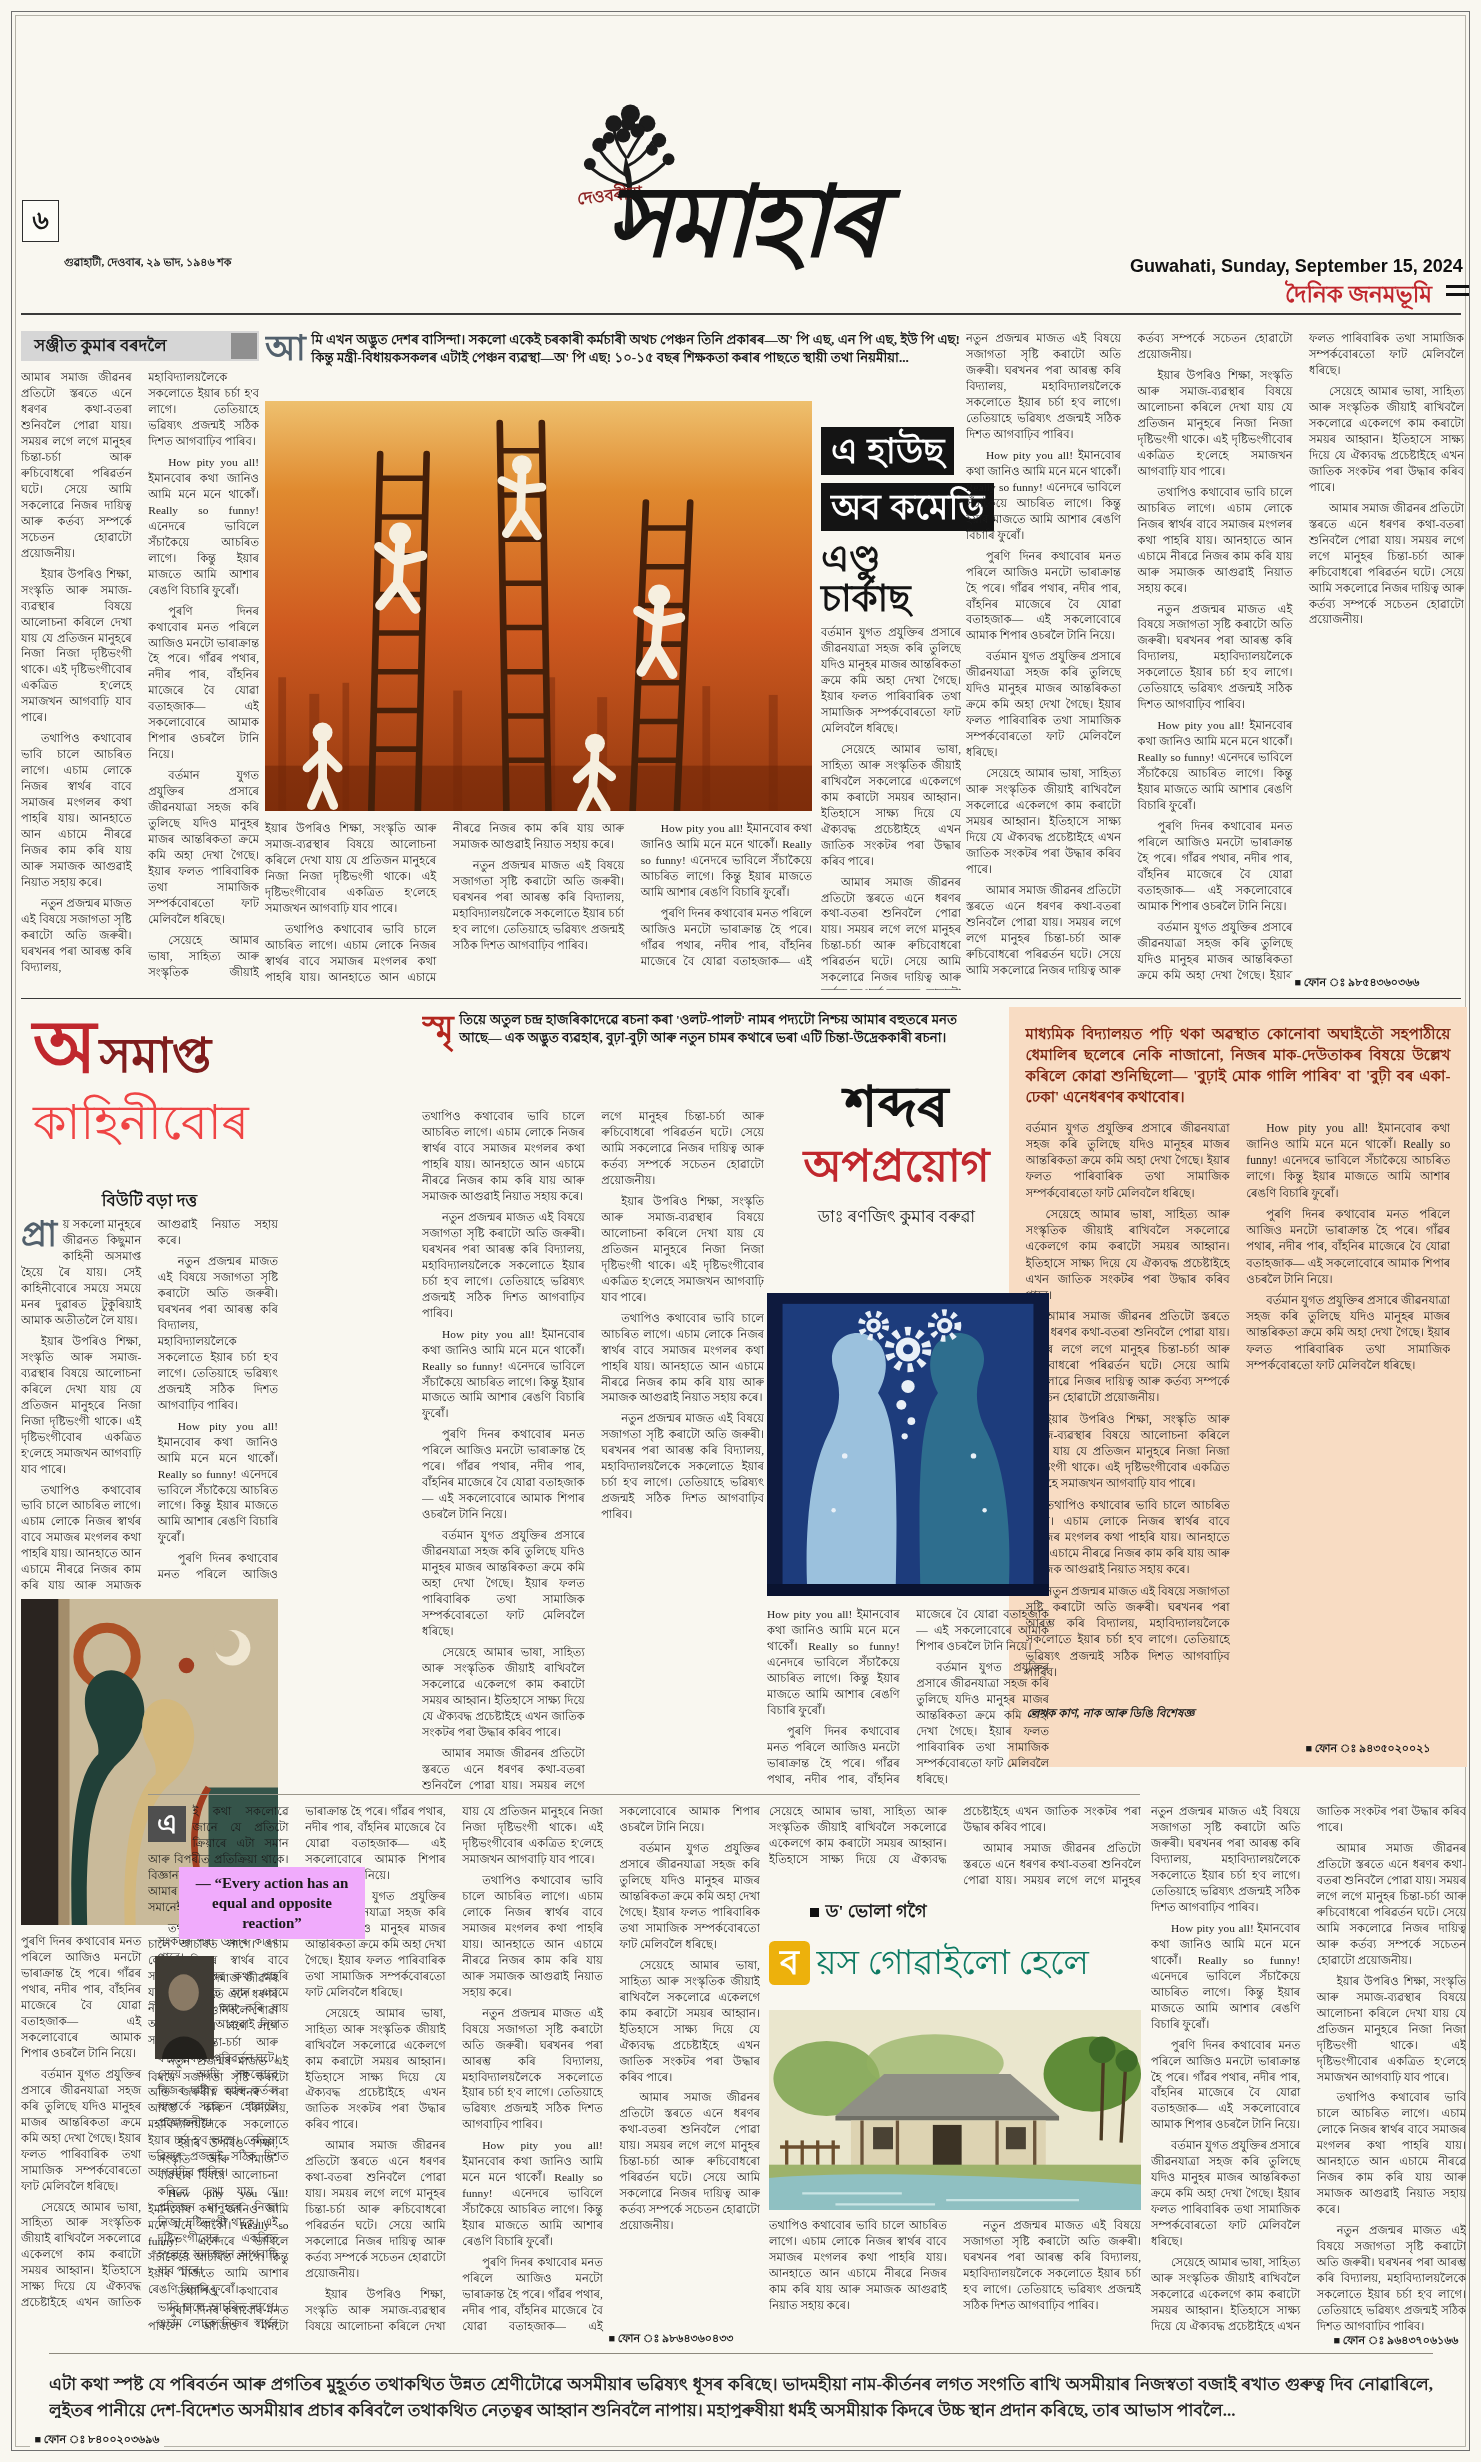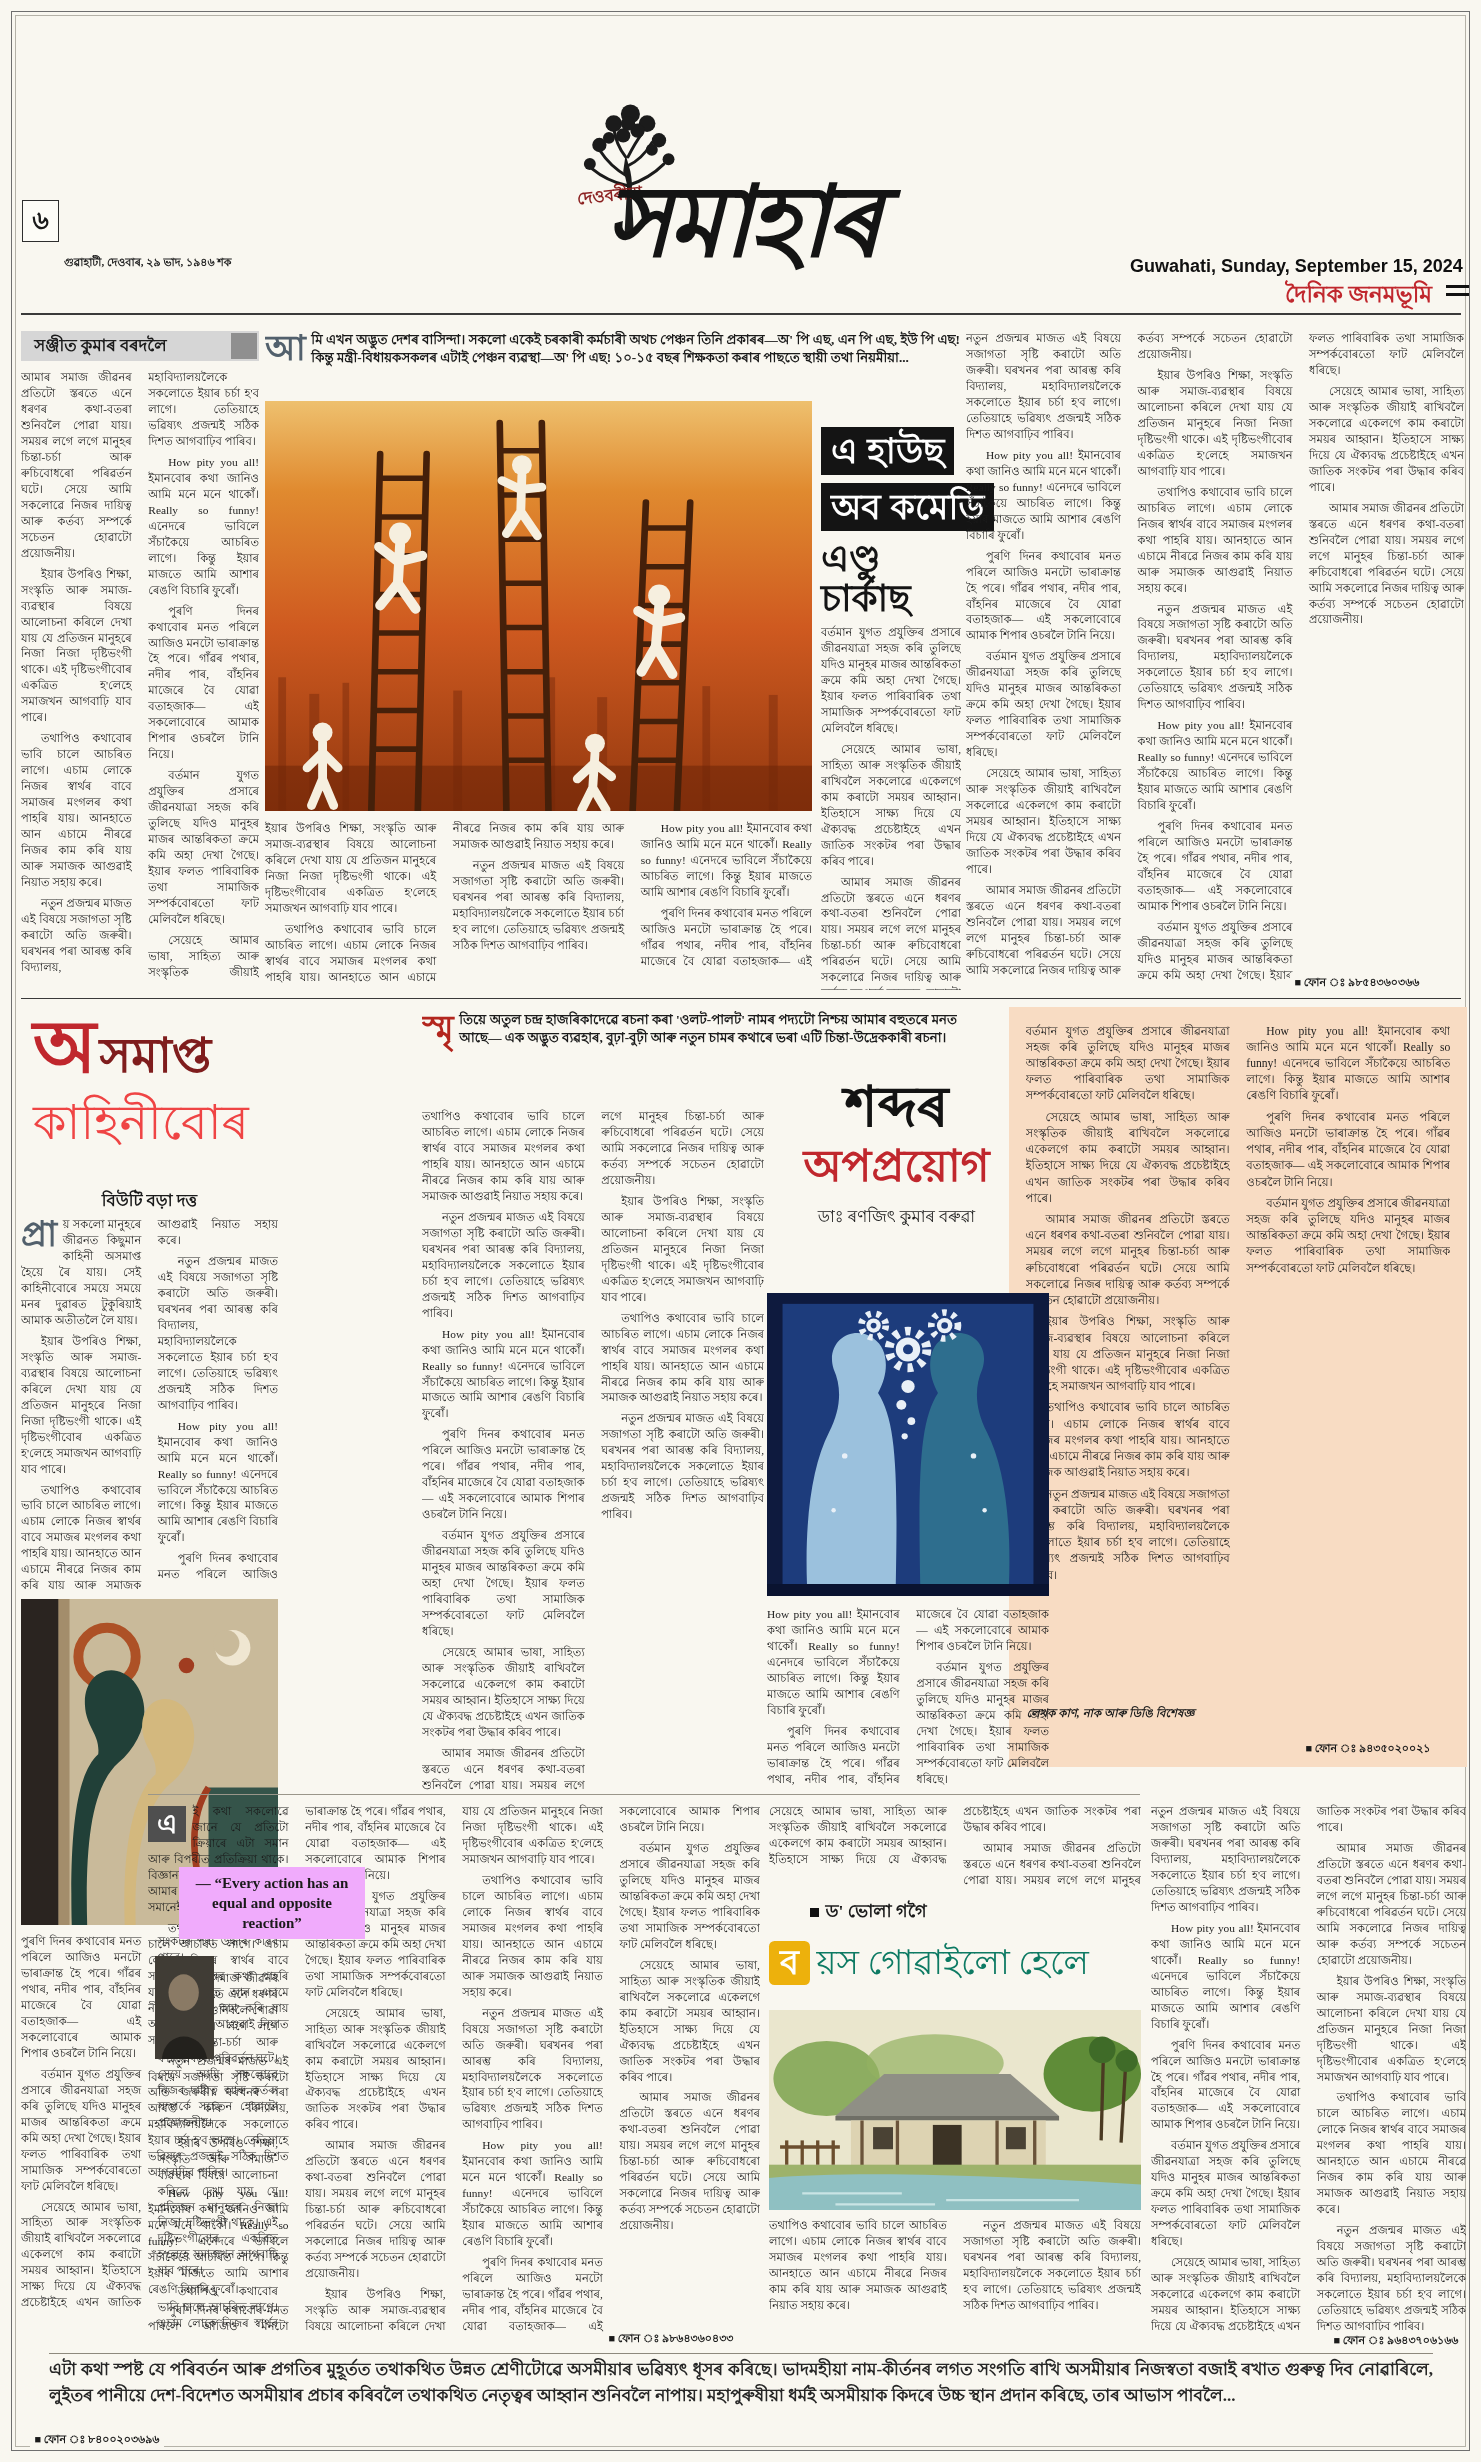--- a/index.html
+++ b/index.html
@@ -53,21 +53,21 @@
   .note{font-size:11.6px;font-weight:bold;font-style:italic;background:#f8dcc3;padding:1.1px 4.4px}
 
   .age-byline{font-size:17.7px;font-weight:bold}
   .sq{display:inline-block;width:8.9px;height:8.9px;background:#111;margin-right:6.6px}
   .age-cap{display:inline-block;background:#edb10c;color:#fff;font-weight:bold;font-size:34px;padding:4.4px 11px;border-radius:5.5px;line-height:1.05}
   .age-rest{font-weight:normal;font-size:34px;color:#0d7a63;margin-left:6.6px}
 
   .quote-box{background:#f0abfc;font-weight:bold;font-size:15px;line-height:1.35;padding:5.5px 2.2px;text-align:center}
   .code{font-size:11px;font-weight:bold;background:#f9f7f0;padding:0.6px 4.4px;white-space:nowrap}
   .code-peach{background:#f8dcc3}
-  .banner{font-weight:bold;font-size:17px;line-height:1.52;text-align:justify;color:#262626;overflow:hidden;border-top:1.1px solid #8d897d;padding-top:3px}
+  .banner{font-weight:bold;font-size:17px;line-height:1.52;text-align:justify;color:#262626;overflow:hidden;border-top:1.1px solid #8d897d;padding-top:18px}
 </style>
 </head>
 <body>
 
 <div class="page">
   <div class="frame"></div>
   <div class="frame2"></div>
 
   <header>
     <div class="abs pagenum" style="left:22px;top:200px;width:37px;height:42px">৬</div>
@@ -290,20 +290,21 @@
         <p>পুৰণি দিনৰ কথাবোৰ মনত পৰিলে আজিও মনটো ভাৰাক্ৰান্ত হৈ পৰে। গাঁৱৰ পথাৰ, নদীৰ পাৰ, বাঁহনিৰ মাজেৰে বৈ যোৱা বতাহজাক— এই সকলোবোৰে আমাক শিপাৰ ওচৰলৈ টানি নিয়ে।</p>
         <p>বৰ্তমান যুগত প্ৰযুক্তিৰ প্ৰসাৰে জীৱনযাত্ৰা সহজ কৰি তুলিছে যদিও মানুহৰ মাজৰ আন্তৰিকতা ক্ৰমে কমি অহা দেখা গৈছে। ইয়াৰ ফলত পাৰিবাৰিক তথা সামাজিক সম্পৰ্কবোৰতো ফাট মেলিবলৈ ধৰিছে।</p>
         <p>সেয়েহে আমাৰ ভাষা, সাহিত্য আৰু সংস্কৃতিক জীয়াই ৰাখিবলৈ সকলোৱে একেলগে কাম কৰাটো সময়ৰ আহ্বান। ইতিহাসে সাক্ষ্য দিয়ে যে ঐক্যবদ্ধ প্ৰচেষ্টাইহে এখন জাতিক সংকটৰ পৰা উদ্ধাৰ কৰিব পাৰে।</p>
         <p>আমাৰ সমাজ জীৱনৰ প্ৰতিটো স্তৰতে এনে ধৰণৰ কথা-বতৰা শুনিবলৈ পোৱা যায়। সময়ৰ লগে লগে মানুহৰ চিন্তা-চৰ্চা আৰু ৰুচিবোধৰো পৰিৱৰ্তন ঘটে। সেয়ে আমি সকলোৱে নিজৰ দায়িত্ব আৰু কৰ্তব্য সম্পৰ্কে সচেতন হোৱাটো প্ৰয়োজনীয়।</p>
         <p>ইয়াৰ উপৰিও শিক্ষা, সংস্কৃতি আৰু সমাজ-ব্যৱস্থাৰ বিষয়ে আলোচনা কৰিলে দেখা যায় যে প্ৰতিজন মানুহৰে নিজা নিজা দৃষ্টিভংগী থাকে। এই দৃষ্টিভংগীবোৰ একত্ৰিত হ'লেহে সমাজখন আগবাঢ়ি যাব পাৰে।</p>
         <p>তথাপিও কথাবোৰ ভাবি চালে আচৰিত লাগে। এচাম লোকে নিজৰ স্বাৰ্থৰ বাবে সমাজৰ মংগলৰ কথা পাহৰি যায়। আনহাতে আন এচামে নীৰৱে নিজৰ কাম কৰি যায় আৰু সমাজক আগুৱাই নিয়াত সহায় কৰে।</p>
         <p>নতুন প্ৰজন্মৰ মাজত এই বিষয়ে সজাগতা সৃষ্টি কৰাটো অতি জৰুৰী। ঘৰখনৰ পৰা আৰম্ভ কৰি বিদ্যালয়, মহাবিদ্যালয়লৈকে সকলোতে ইয়াৰ চৰ্চা হ'ব লাগে। তেতিয়াহে ভৱিষ্যৎ প্ৰজন্মই সঠিক দিশত আগবাঢ়িব পাৰিব।</p>
       </div>
 
     <div class="abs peach" style="left:1009px;top:1007px;width:458px;height:760px">
+      <div class="peach-intro">মাধ্যমিক বিদ্যালয়ত পঢ়ি থকা অৱস্থাত কোনোবা অঘাইতৌ সহপাঠীয়ে ধেমালিৰ ছলেৰে নেকি নাজানো, নিজৰ মাক-দেউতাকৰ বিষয়ে উল্লেখ কৰিলে কোৱা শুনিছিলো— 'বুঢ়াই মোক গালি পাৰিব' বা 'বুঢ়ী বৰ একা-ঢেকা' এনেধৰণৰ কথাবোৰ।</div>
       <div class="body-text cols2" style="height:565px">
           <p>বৰ্তমান যুগত প্ৰযুক্তিৰ প্ৰসাৰে জীৱনযাত্ৰা সহজ কৰি তুলিছে যদিও মানুহৰ মাজৰ আন্তৰিকতা ক্ৰমে কমি অহা দেখা গৈছে। ইয়াৰ ফলত পাৰিবাৰিক তথা সামাজিক সম্পৰ্কবোৰতো ফাট মেলিবলৈ ধৰিছে।</p>
           <p>সেয়েহে আমাৰ ভাষা, সাহিত্য আৰু সংস্কৃতিক জীয়াই ৰাখিবলৈ সকলোৱে একেলগে কাম কৰাটো সময়ৰ আহ্বান। ইতিহাসে সাক্ষ্য দিয়ে যে ঐক্যবদ্ধ প্ৰচেষ্টাইহে এখন জাতিক সংকটৰ পৰা উদ্ধাৰ কৰিব পাৰে।</p>
           <p>আমাৰ সমাজ জীৱনৰ প্ৰতিটো স্তৰতে এনে ধৰণৰ কথা-বতৰা শুনিবলৈ পোৱা যায়। সময়ৰ লগে লগে মানুহৰ চিন্তা-চৰ্চা আৰু ৰুচিবোধৰো পৰিৱৰ্তন ঘটে। সেয়ে আমি সকলোৱে নিজৰ দায়িত্ব আৰু কৰ্তব্য সম্পৰ্কে সচেতন হোৱাটো প্ৰয়োজনীয়।</p>
           <p>ইয়াৰ উপৰিও শিক্ষা, সংস্কৃতি আৰু সমাজ-ব্যৱস্থাৰ বিষয়ে আলোচনা কৰিলে দেখা যায় যে প্ৰতিজন মানুহৰে নিজা নিজা দৃষ্টিভংগী থাকে। এই দৃষ্টিভংগীবোৰ একত্ৰিত হ'লেহে সমাজখন আগবাঢ়ি যাব পাৰে।</p>
           <p>তথাপিও কথাবোৰ ভাবি চালে আচৰিত লাগে। এচাম লোকে নিজৰ স্বাৰ্থৰ বাবে সমাজৰ মংগলৰ কথা পাহৰি যায়। আনহাতে আন এচামে নীৰৱে নিজৰ কাম কৰি যায় আৰু সমাজক আগুৱাই নিয়াত সহায় কৰে।</p>
           <p>নতুন প্ৰজন্মৰ মাজত এই বিষয়ে সজাগতা সৃষ্টি কৰাটো অতি জৰুৰী। ঘৰখনৰ পৰা আৰম্ভ কৰি বিদ্যালয়, মহাবিদ্যালয়লৈকে সকলোতে ইয়াৰ চৰ্চা হ'ব লাগে। তেতিয়াহে ভৱিষ্যৎ প্ৰজন্মই সঠিক দিশত আগবাঢ়িব পাৰিব।</p>
           <p>How pity you all! ইমানবোৰ কথা জানিও আমি মনে মনে থাকোঁ। Really so funny! এনেদৰে ভাবিলে সঁচাকৈয়ে আচৰিত লাগে। কিন্তু ইয়াৰ মাজতে আমি আশাৰ ৰেঙণি বিচাৰি ফুৰোঁ।</p>
           <p>পুৰণি দিনৰ কথাবোৰ মনত পৰিলে আজিও মনটো ভাৰাক্ৰান্ত হৈ পৰে। গাঁৱৰ পথাৰ, নদীৰ পাৰ, বাঁহনিৰ মাজেৰে বৈ যোৱা বতাহজাক— এই সকলোবোৰে আমাক শিপাৰ ওচৰলৈ টানি নিয়ে।</p>
           <p>বৰ্তমান যুগত প্ৰযুক্তিৰ প্ৰসাৰে জীৱনযাত্ৰা সহজ কৰি তুলিছে যদিও মানুহৰ মাজৰ আন্তৰিকতা ক্ৰমে কমি অহা দেখা গৈছে। ইয়াৰ ফলত পাৰিবাৰিক তথা সামাজিক সম্পৰ্কবোৰতো ফাট মেলিবলৈ ধৰিছে।</p>

